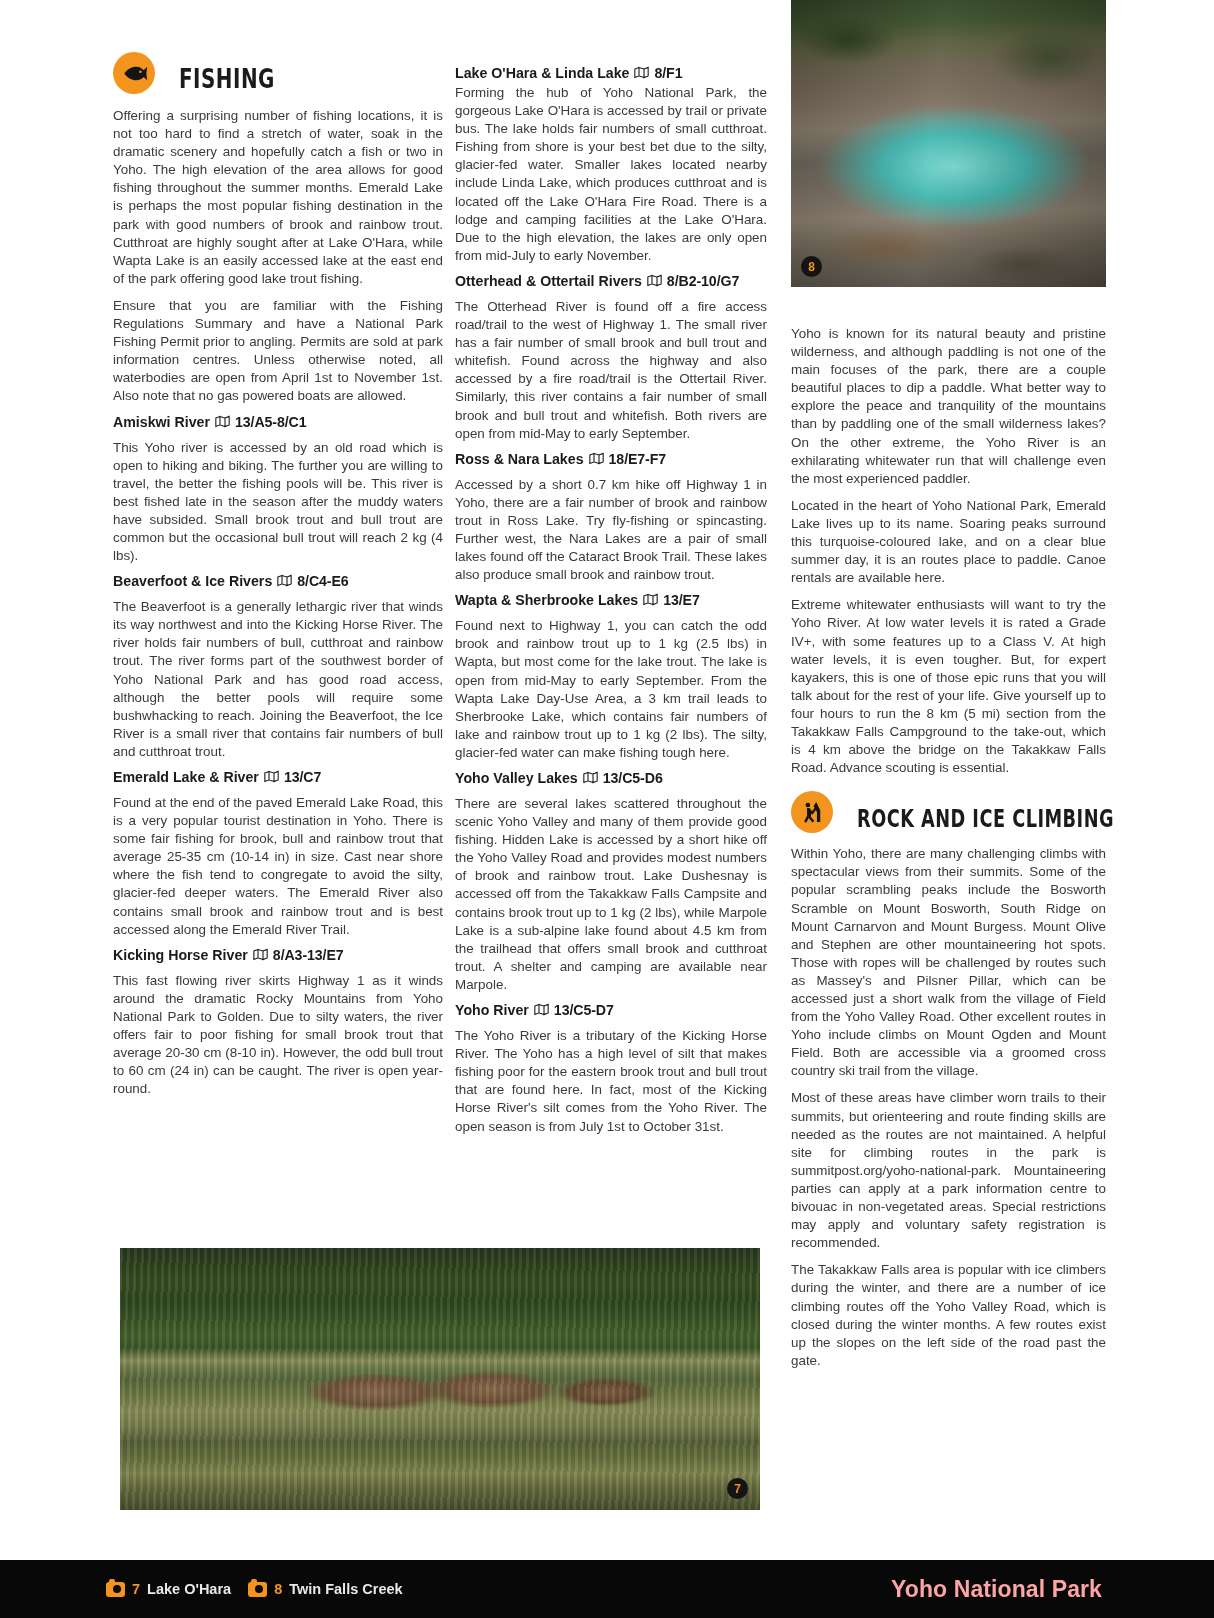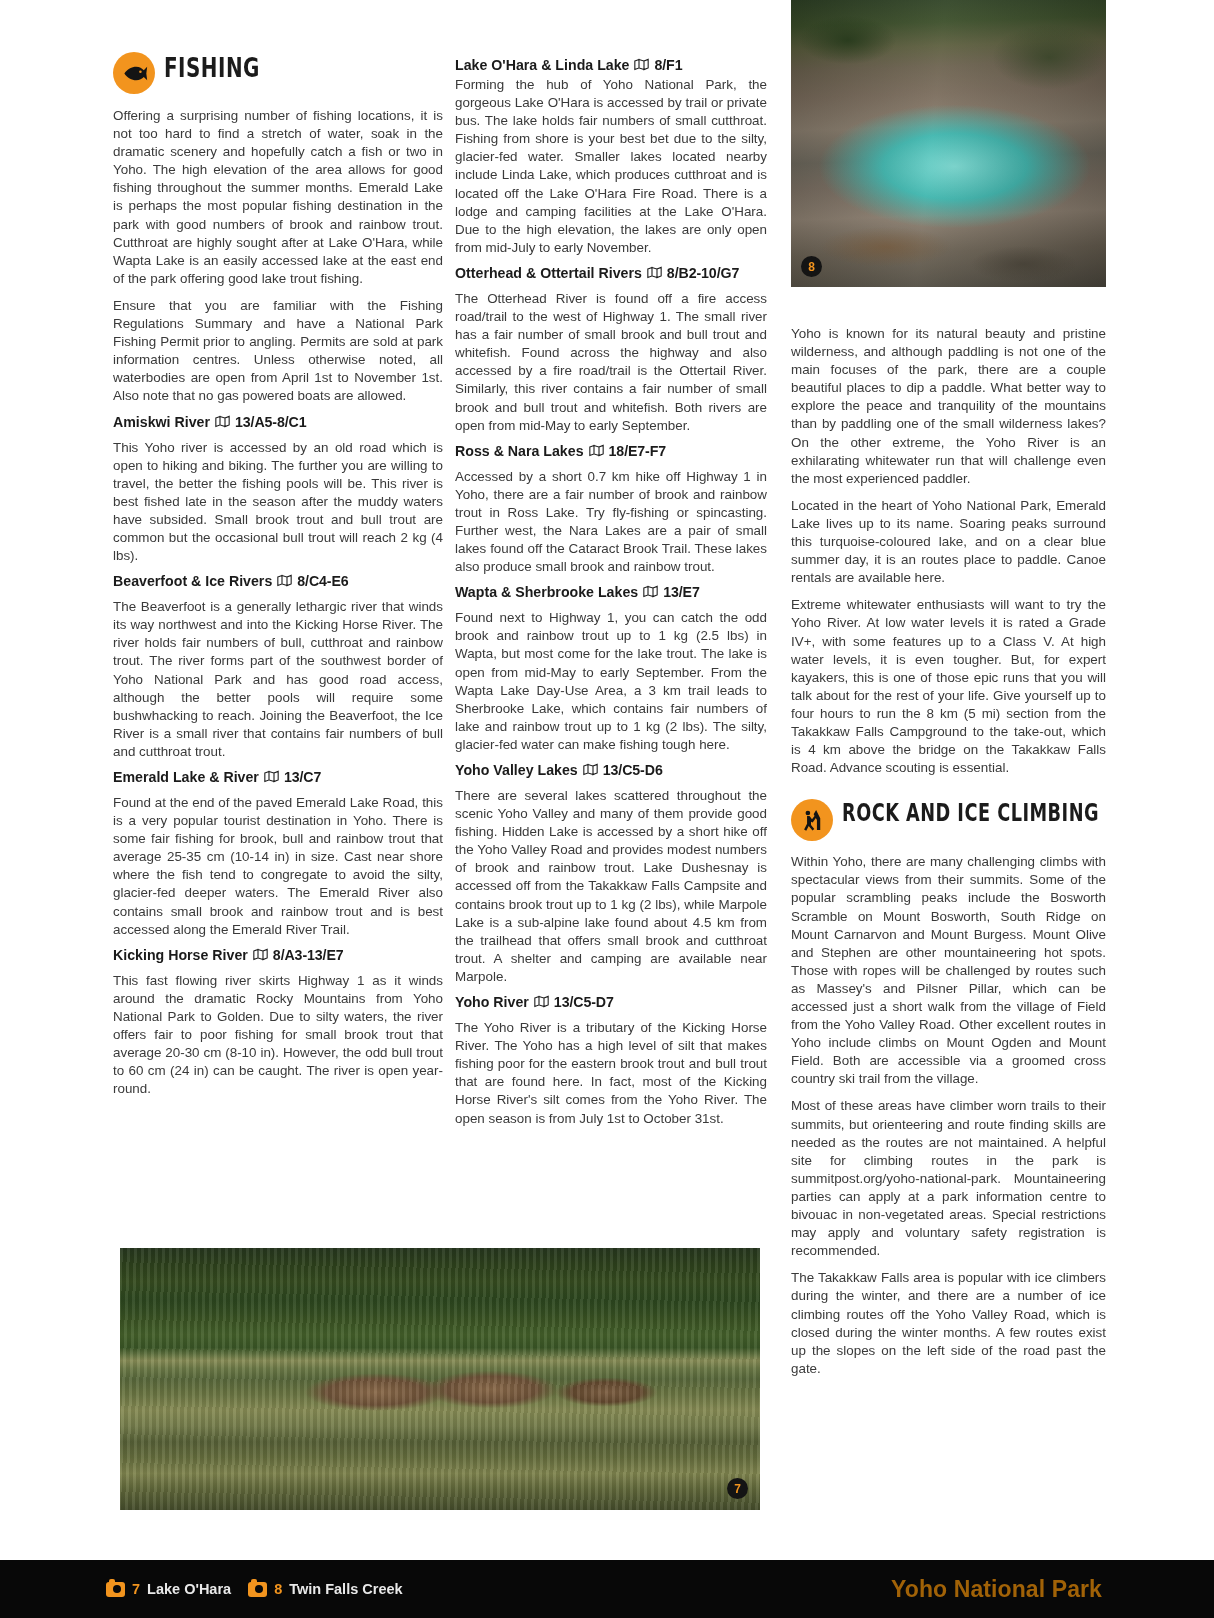--- a/index.html
+++ b/index.html
@@ -11,21 +11,21 @@
   }
   .page { position: relative; width: 1214px; height: 1618px; background: #fff; }
 
   
   .col { position: absolute; top: 0; }
   .col1 { left: 113px;  width: 330px; }
   .col2 { left: 455px;  width: 312px; }
   .col3 { left: 791px;  width: 315px; }
 
   
-  .sec-head { display: flex; align-items: flex-start; gap: 9px; }
+  .sec-head { display: flex; align-items: flex-end; gap: 24px; }
   .sec-icon {
     width: 42px; height: 42px; border-radius: 50%;
     background: #F2941E;
     display: flex; align-items: center; justify-content: center;
     flex: 0 0 auto;
   }
   .sec-icon svg { display: block; }
   .sec-title {
     font-family: "DejaVu Sans Condensed", "Liberation Sans Narrow", "Liberation Sans", sans-serif;
     font-weight: 700;
@@ -137,21 +137,21 @@
     background: #080808;
   }
   .cam::after {
     content: ""; position: absolute; left: 3px; top: -2.5px;
     width: 6px; height: 3px; border-radius: 2px 2px 0 0; background: #F2941E;
   }
   .credit .num { color: #F2941E; font-weight: 700; font-size: 14.5px; }
   .credit .cap { color: #e9e9e9; font-size: 14.5px; font-weight: bold; }
   #footer-brand {
     margin-left: auto; margin-right: 112px;
-    color: #a16207; font-size: 23px; font-weight: 700;
+    color: #fca5a5; font-size: 23px; font-weight: 700;
     letter-spacing: 0.1px;
   }
 </style>
 </head>
 <body>
 
 <div class="page">
 
   <div class="photo" id="photo-top">
     <div class="img-creek"></div>
@@ -213,21 +213,21 @@
             <path d="M1 3.2 6 1.4v10.2L1 13.4zM6 1.4l6 2v10.2l-6-2zM12 3.4l5-2v10.2l-5 2z" fill="none" stroke="#1b1b1b" stroke-width="1.3"></path>
           </svg>
       </span>
       <span class="ref">8/A3-13/E7</span>
     </h3>
     <p class="body">This fast flowing river skirts Highway 1 as it winds around the dramatic Rocky Mountains from Yoho National Park to Golden. Due to silty waters, the river offers fair to poor fishing for small brook trout that average 20-30 cm (8-10 in). However, the odd bull trout to 60 cm (24 in) can be caught. The river is open year-round.</p>
   </div>
 
   <div class="col col2" style="top:57px;">
 
-    <h3 class="sub" style="margin-top:0;">
+    <h3 class="sub" style="margin-top:8px;">
       <span class="name">Lake O'Hara &amp; Linda Lake</span>
       <span class="map-ico">
         <svg width="15" height="13" viewBox="0 0 18 15">
             <path d="M1 3.2 6 1.4v10.2L1 13.4zM6 1.4l6 2v10.2l-6-2zM12 3.4l5-2v10.2l-5 2z" fill="none" stroke="#1b1b1b" stroke-width="1.3"></path>
           </svg>
       </span>
       <span class="ref">8/F1</span>
     </h3>
     <p class="body">Forming the hub of Yoho National Park, the gorgeous Lake O'Hara is accessed by trail or private bus. The lake holds fair numbers of small cutthroat. Fishing from shore is your best bet due to the silty, glacier-fed water. Smaller lakes located nearby include Linda Lake, which produces cutthroat and is located off the Lake O'Hara Fire Road. There is a lodge and camping facilities at the Lake O'Hara. Due to the high elevation, the lakes are only open from mid-July to early November.</p>
 
@@ -287,21 +287,21 @@
     <p class="body">The Yoho River is a tributary of the Kicking Horse River. The Yoho has a high level of silt that makes fishing poor for the eastern brook trout and bull trout that are found here. In fact, most of the Kicking Horse River's silt comes from the Yoho River. The open season is from July 1st to October 31st.</p>
   </div>
 
   <div class="col col3" style="top:312px;">
 
 
     <p class="body" style="margin-top:13px;">Yoho is known for its natural beauty and pristine wilderness, and although paddling is not one of the main focuses of the park, there are a couple beautiful places to dip a paddle. What better way to explore the peace and tranquility of the mountains than by paddling one of the small wilderness lakes? On the other extreme, the Yoho River is an exhilarating whitewater run that will challenge even the most experienced paddler.</p>
     <p class="body">Located in the heart of Yoho National Park, Emerald Lake lives up to its name. Soaring peaks surround this turquoise-coloured lake, and on a clear blue summer day, it is an routes place to paddle. Canoe rentals are available here.</p>
     <p class="body">Extreme whitewater enthusiasts will want to try the Yoho River. At low water levels it is rated a Grade IV+, with some features up to a Class V. At high water levels, it is even tougher. But, for expert kayakers, this is one of those epic runs that you will talk about for the rest of your life. Give yourself up to four hours to run the 8 km (5 mi) section from the Takakkaw Falls Campground to the take-out, which is 4 km above the bridge on the Takakkaw Falls Road. Advance scouting is essential.</p>
 
-    <div class="sec-head" style="margin-top:22px;">
+    <div class="sec-head" style="margin-top:14px;">
       <span class="sec-icon">
         <svg width="28" height="28" viewBox="0 0 34 34">
           <path fill="#141414" d="M22 5l5 10v14h-4V17l-4-7z"></path>
           <circle cx="12" cy="8.5" r="2.8" fill="#141414"></circle>
           <path fill="#141414" d="M11 12h3l3 4 4-5 1.8 2-5 7-2-1v4l4 5-2.2 1.8-4.6-5.4-3 5.6-2.6-1.4 3.6-7z"></path>
         </svg>
       </span>
       <span class="sec-title" style="font-size:24px;">ROCK AND ICE CLIMBING</span>
     </div>
 

